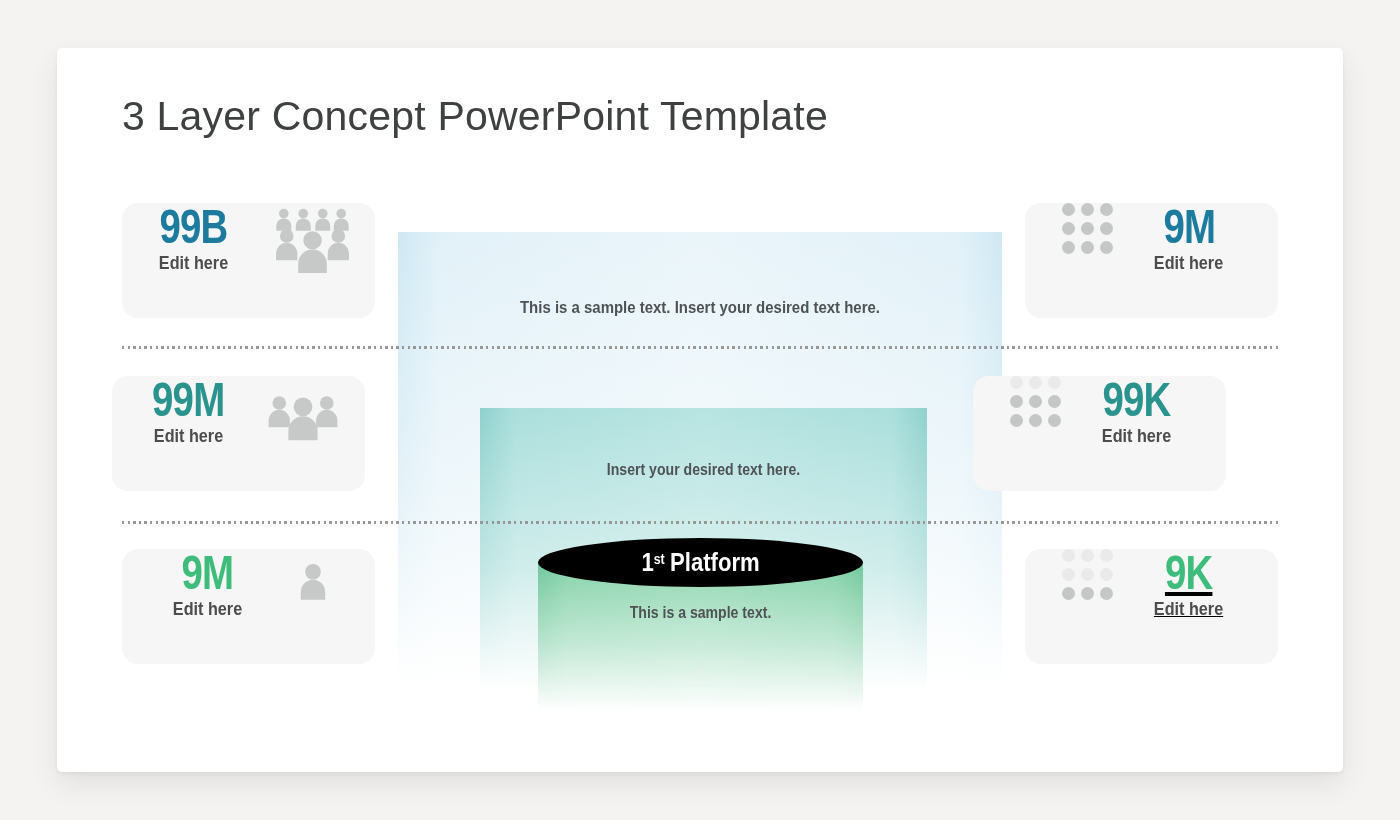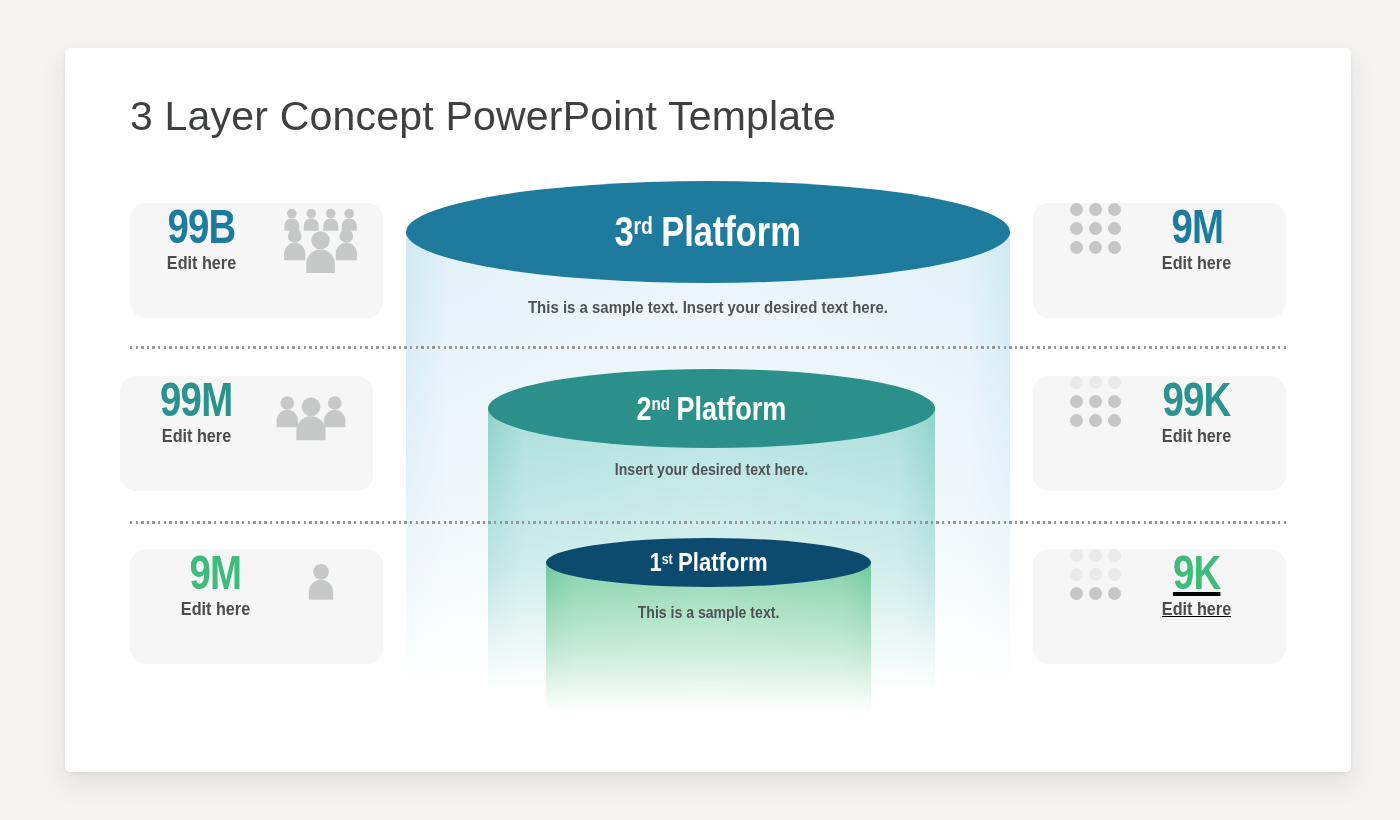--- a/index.html
+++ b/index.html
@@ -3,21 +3,21 @@
 <meta charset="utf-8">
 <style>
   * { margin:0; padding:0; box-sizing:border-box; }
   html,body { width:1400px; height:820px; }
   body {
     font-family:"Liberation Sans","DejaVu Sans",sans-serif;
     background:#f4f3f1;
     position:relative;
     overflow:hidden;
   }
-  .page { position:absolute; inset:0;margin-left:8px; }
+  .page { position:absolute; inset:0; }
 
   
   .slide {
     position:absolute; left:57px; top:48px; width:1286px; height:724px;
     background:#ffffff; border-radius:5px;
     box-shadow:0 2px 4px rgba(0,0,0,0.05), 0 12px 28px rgba(0,0,0,0.08);
   }
 
   .title {
     position:absolute; left:122px; top:93px; z-index:6;
@@ -46,21 +46,21 @@
       linear-gradient(90deg,#6fc79b 0%,#85d2aa 9%,#90d7b2 50%,#85d2aa 91%,#6fc79b 100%);
   }
 
   
   .ellipse {
     position:absolute; z-index:2; border-radius:50%;
     display:flex; align-items:center; justify-content:center;
   }
   .e3 { left:398px; top:181px; width:604px; height:102px; background:#1e7b9d; }
   .e2 { left:480px; top:369px; width:447px; height:79px;  background:#2b8f8a; }
-  .e1 { left:538px; top:538px; width:325px; height:49px;  background:#0c4a6e; }
+  .e1 { left:538px; top:538px; width:325px; height:49px;  background:#000000; }
 
   .plabel { color:#ffffff; font-weight:bold; white-space:nowrap; transform:scaleX(0.82); }
   .e3 .plabel { font-size:42px; }
   .e2 .plabel { font-size:33px; }
   .e1 .plabel { font-size:26px; transform:scaleX(0.85); }
   .plabel sup { font-size:0.56em; position:relative; top:-0.5em; vertical-align:baseline; }
   .pword { margin-left:0.24em; }
 
   
   .desc {
@@ -83,21 +83,21 @@
   
   .card {
     position:absolute; z-index:5; width:253px; height:115px;
     background:#f6f6f6; border-radius:16px;
     display:flex; align-items:flex-start; justify-content:center; gap:24px;
   }
   .c-l1 { left:122px;  top:203px; }
   .c-l2 { left:112px;  top:376px; }
   .c-l3 { left:122px;  top:549px; }
   .c-r1 { left:1025px; top:203px; }
-  .c-r2 { left:1025px; top:376px; }
+  .c-r2 { left:973px; top:376px; }
   .c-r3 { left:1025px; top:549px;text-decoration:underline; }
 
   .numblock { display:flex; flex-direction:column; align-items:center; min-width:104px; }
   .num {
     font-size:48px; font-weight:bold; line-height:1.0; letter-spacing:-1px;
     transform:scaleX(0.8); white-space:nowrap;
   }
   .num.blue  { color:#1d7b9d; }
   .num.teal  { color:#2a938d; }
   .num.green { color:#3ebc7b; }
@@ -121,30 +121,20 @@
 <div class="page">
 
   <div class="slide"></div>
 
   <div class="title">3 Layer Concept PowerPoint Template</div>
 
   <div class="body body3"></div>
   <div class="body body2"></div>
   <div class="body body1"></div>
 
-  <div class="ellipse e3">
-    <div class="plabel">
-      <span>3</span><sup>rd</sup><span class="pword">Platform</span>
-    </div>
-  </div>
-  <div class="ellipse e2">
-    <div class="plabel">
-      <span>2</span><sup>nd</sup><span class="pword">Platform</span>
-    </div>
-  </div>
   <div class="ellipse e1">
     <div class="plabel">
       <span>1</span><sup>st</sup><span class="pword">Platform</span>
     </div>
   </div>
 
   <div class="desc d3">This is a sample text. Insert your desired text here.</div>
   <div class="desc d2">Insert your desired text here.</div>
   <div class="desc d1">This is a sample text.</div>
 

